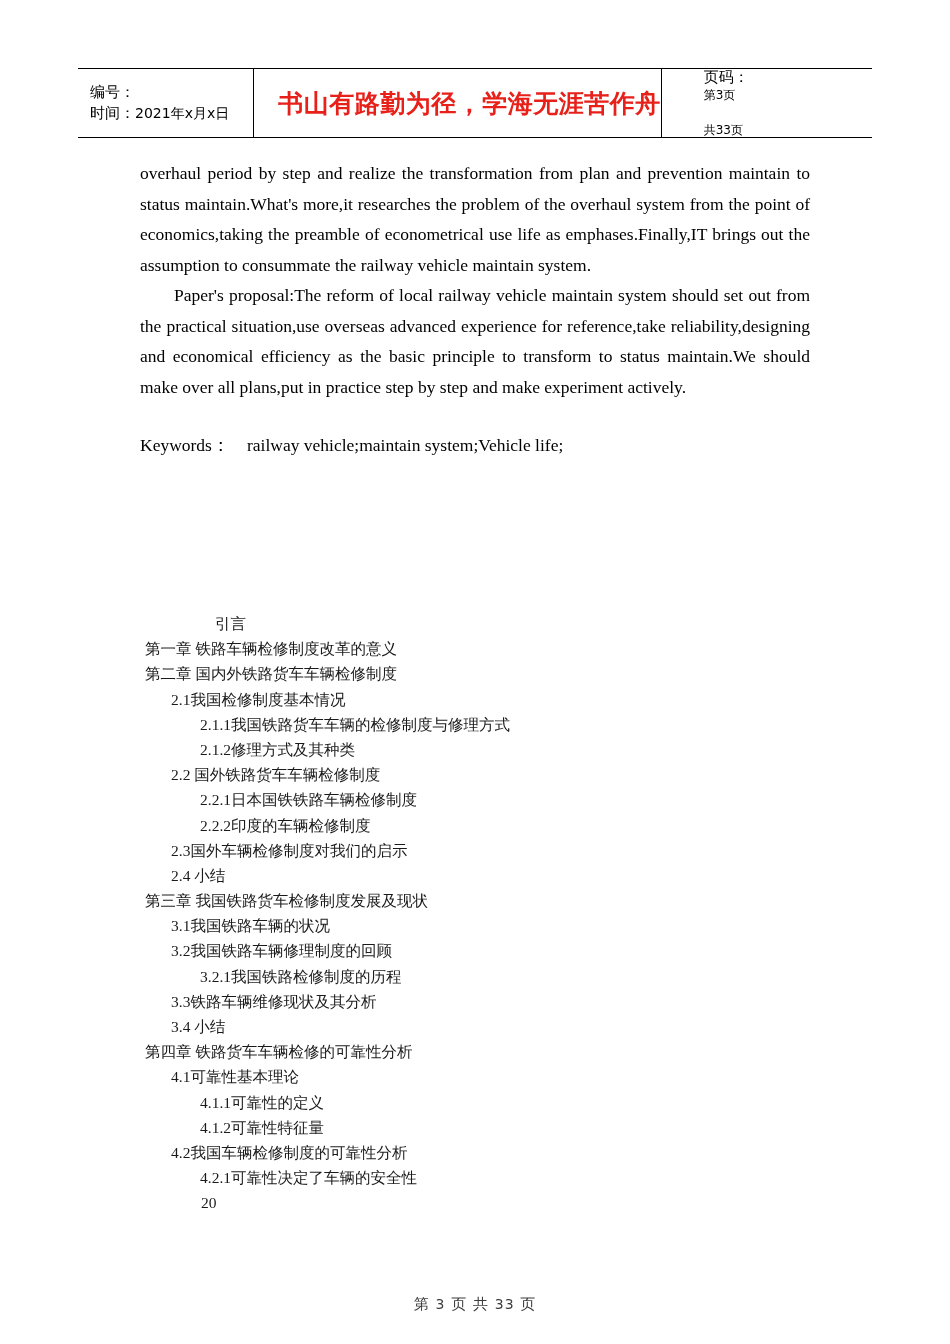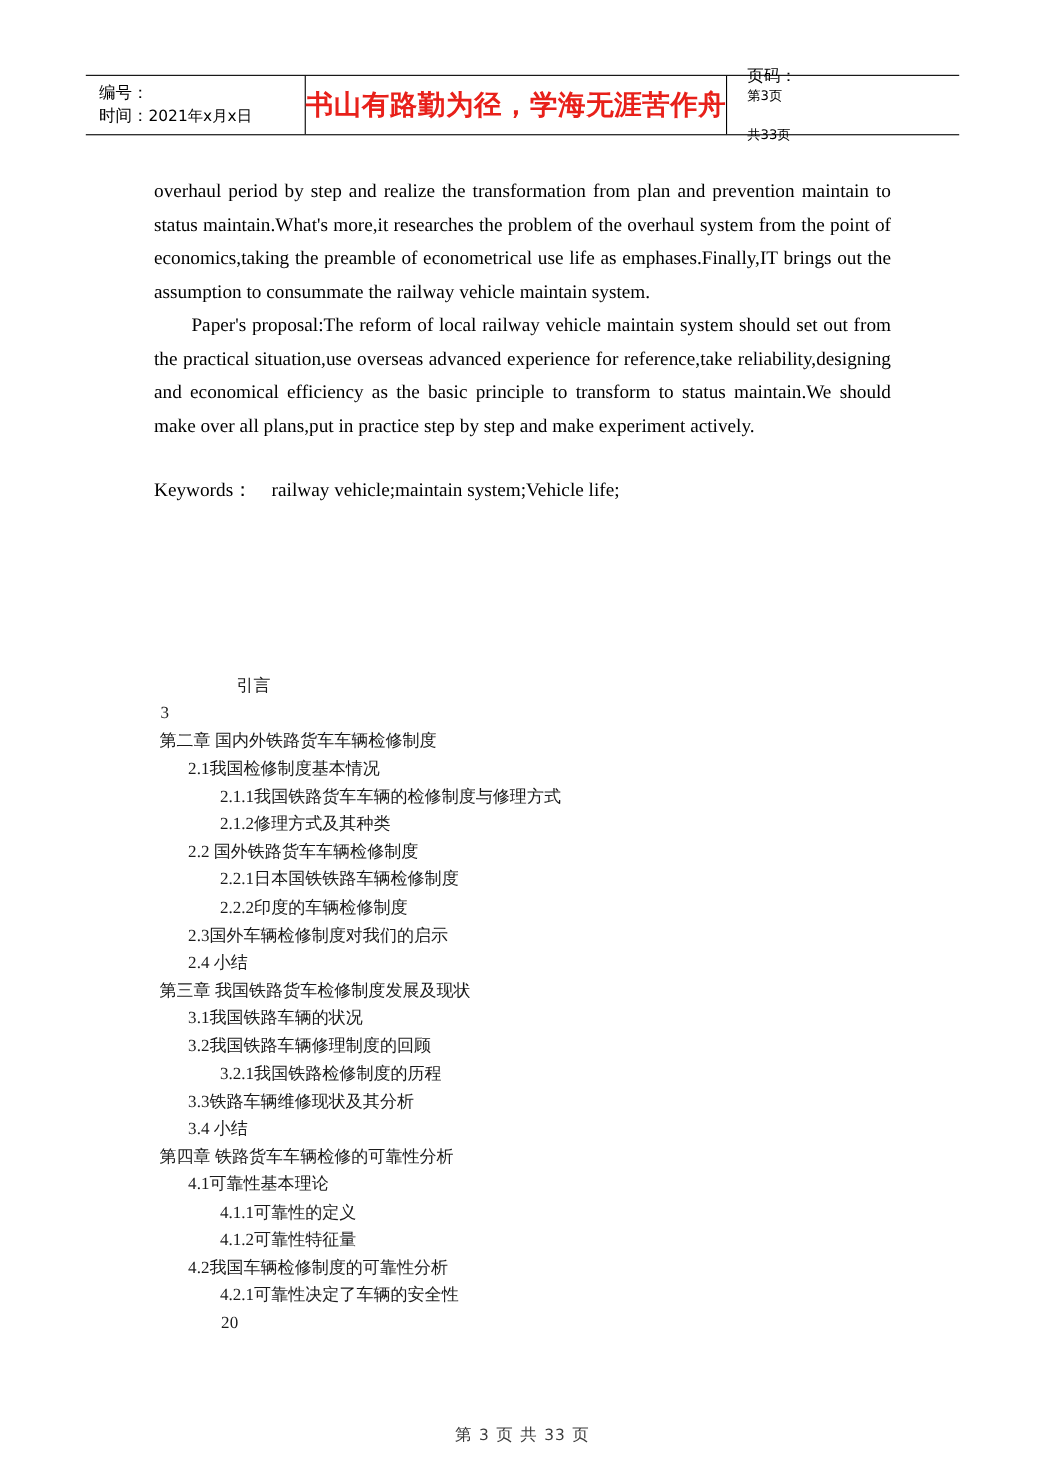--- a/index.html
+++ b/index.html
@@ -27,21 +27,22 @@
   .header-table {
     position: absolute;
     left: 78px;
     top: 68px;
     width: 794px;
     border-top: 1.5px solid #000;
     border-bottom: 1.5px solid #000;
     box-sizing: border-box;
     display: flex;
     align-items: stretch;
-    height: 55px;
+    height: 70px;
+    gap: 24px;
   }
   .hdr-cell {
     display: flex;
     flex-direction: column;
     justify-content: center;
     box-sizing: border-box;
   }
   .hdr-left {
     width: 207px;
     padding-left: 12px;
@@ -212,20 +213,21 @@
   <div class="keywords">Keywords：    railway vehicle;maintain system;Vehicle life;</div>
 
 
   <div class="toc">
       <div class="toc-row lvl0c">
         <span class="label">引言</span>
         <span class="leader">…………………………………………………………………………………………………………………………………………………………………………………………………………………………………………………………………………………………………………………………………………………………………………………………………………………………………………………………………………………………………………………………………………………………………………………………………………</span>
         <span class="pageno">1</span>
       </div>
       <div class="toc-row lvl0">
+        <span class="label">第一章  铁路车辆检修制度改革的意义</span>
         <span class="leader">…………………………………………………………………………………………………………………………………………………………………………………………………………………………………………………………………………………………………………………………………………………………………………………………………………………………………………………………………………………………………………………………………………………………………………………………………………</span>
         <span class="pageno">3</span>
       </div>
       <div class="toc-row lvl0">
         <span class="label">第二章  国内外铁路货车车辆检修制度</span>
         <span class="leader">…………………………………………………………………………………………………………………………………………………………………………………………………………………………………………………………………………………………………………………………………………………………………………………………………………………………………………………………………………………………………………………………………………………………………………………………………………</span>
         <span class="pageno">5</span>
       </div>
       <div class="toc-row lvl1">
         <span class="label">2.1我国检修制度基本情况</span>

